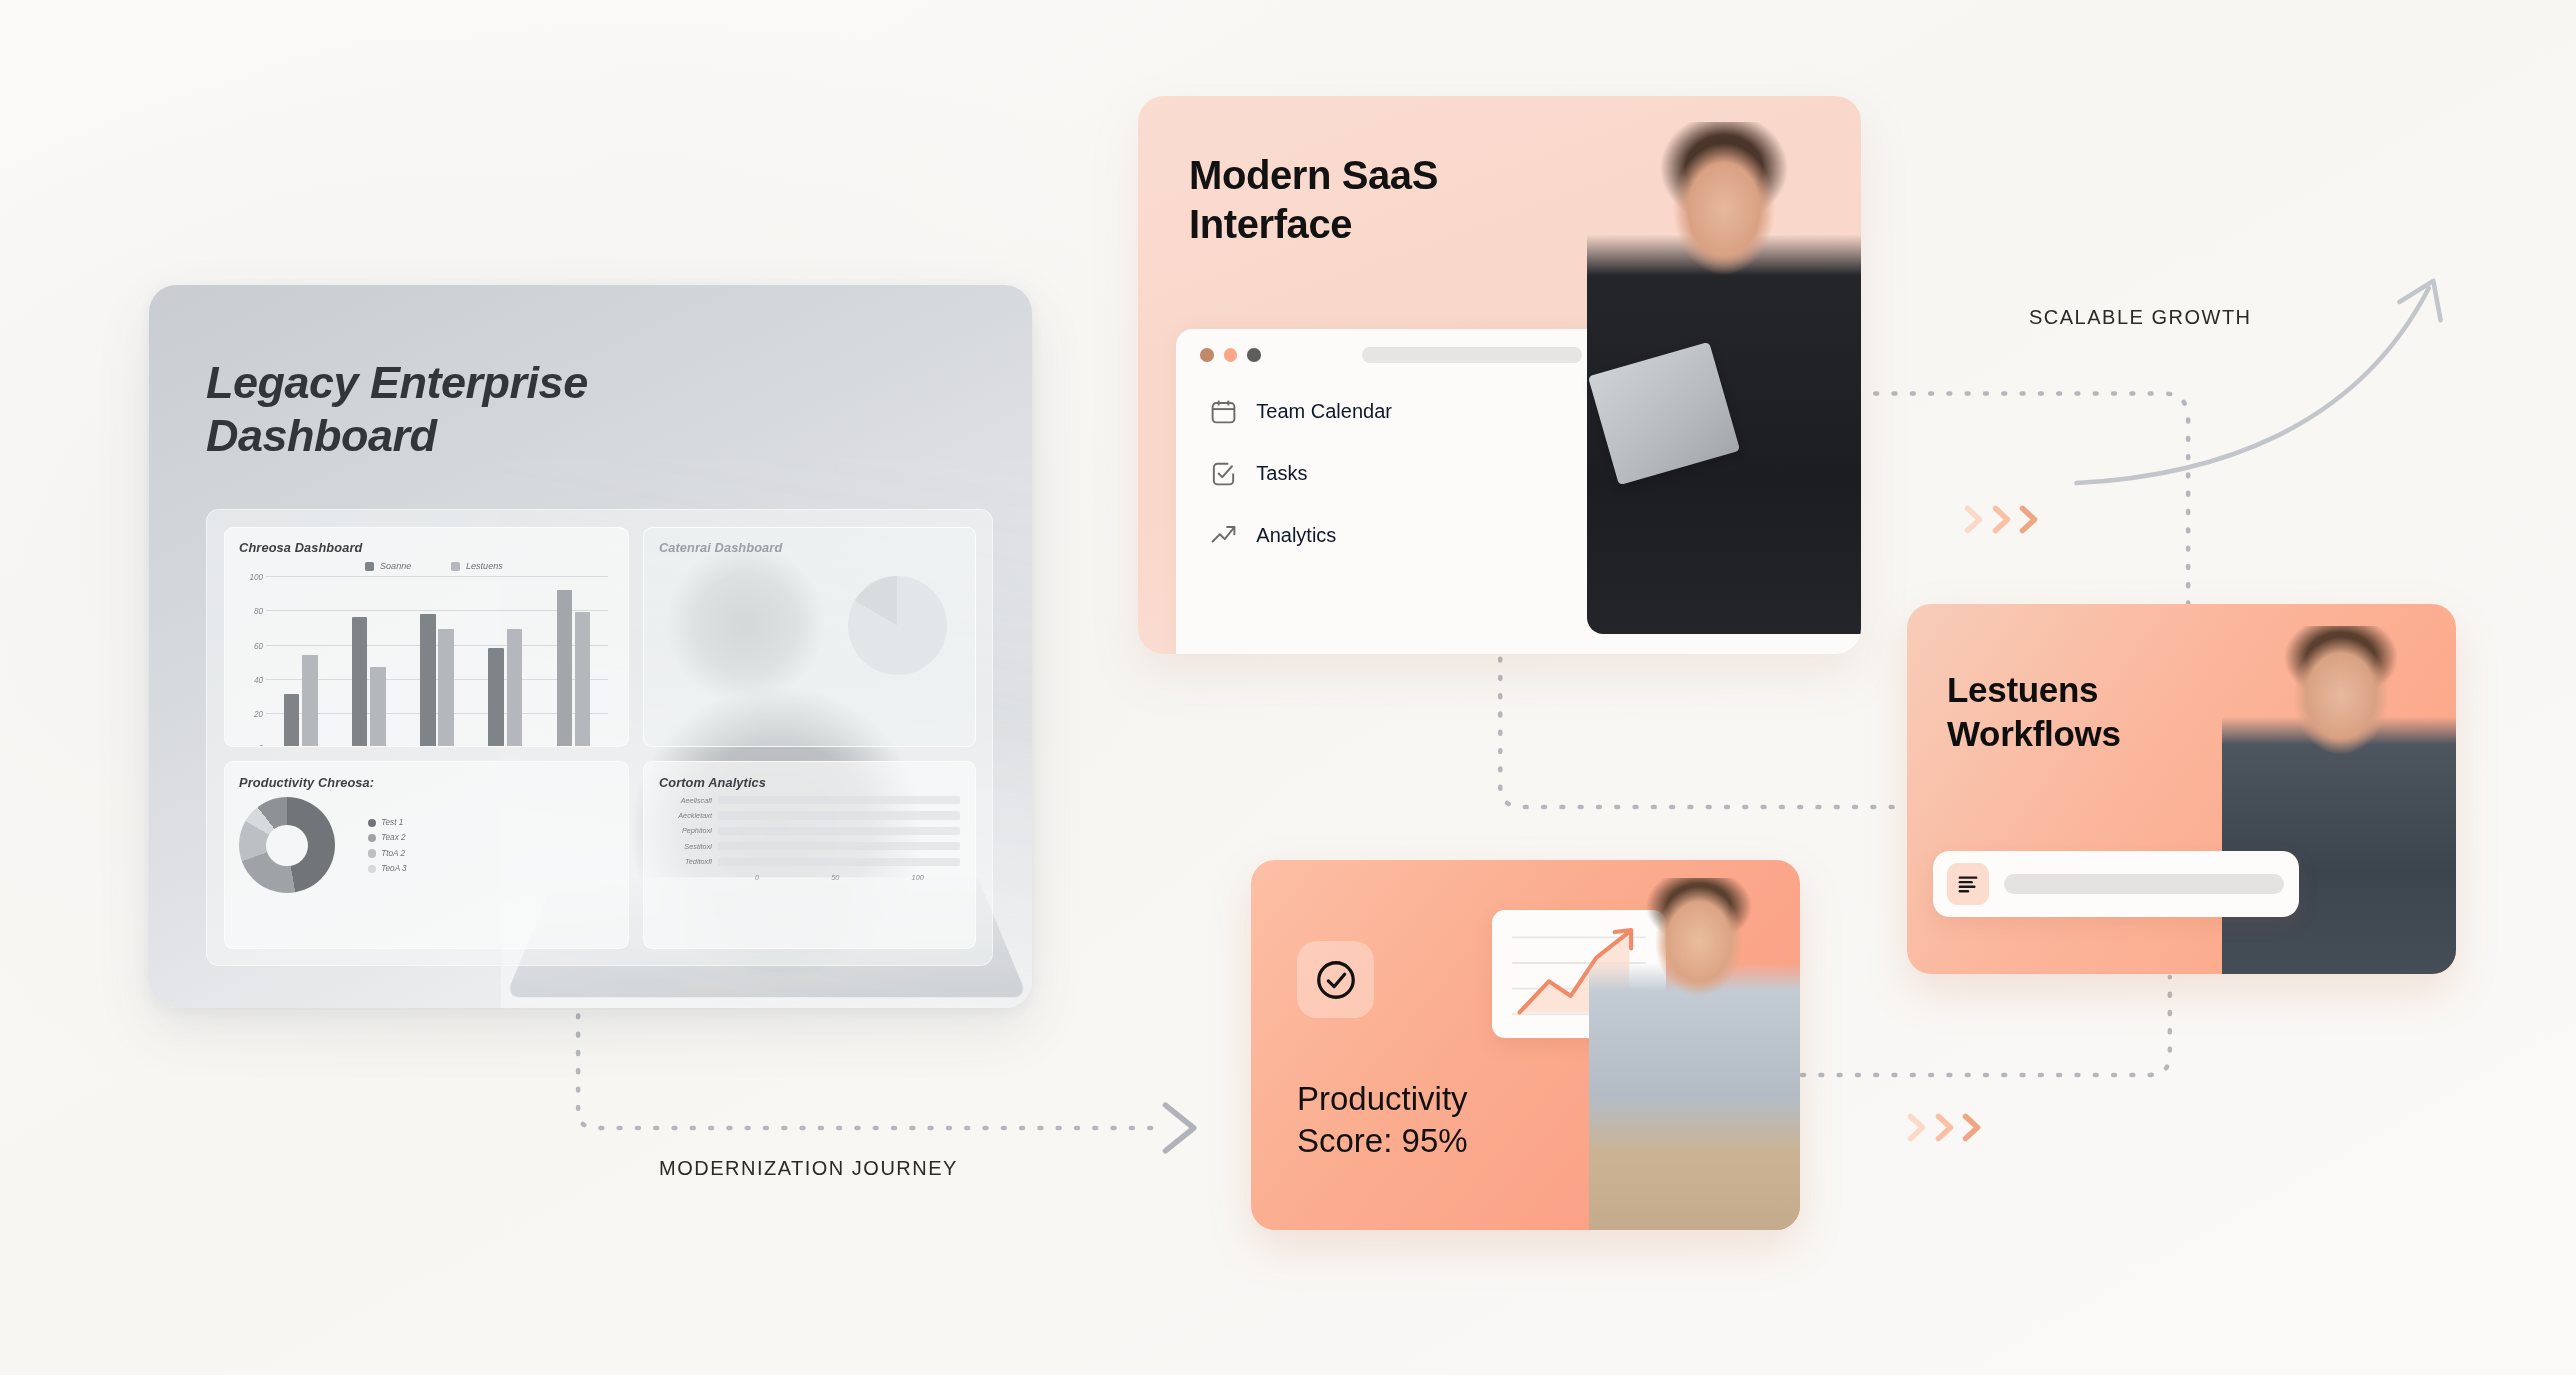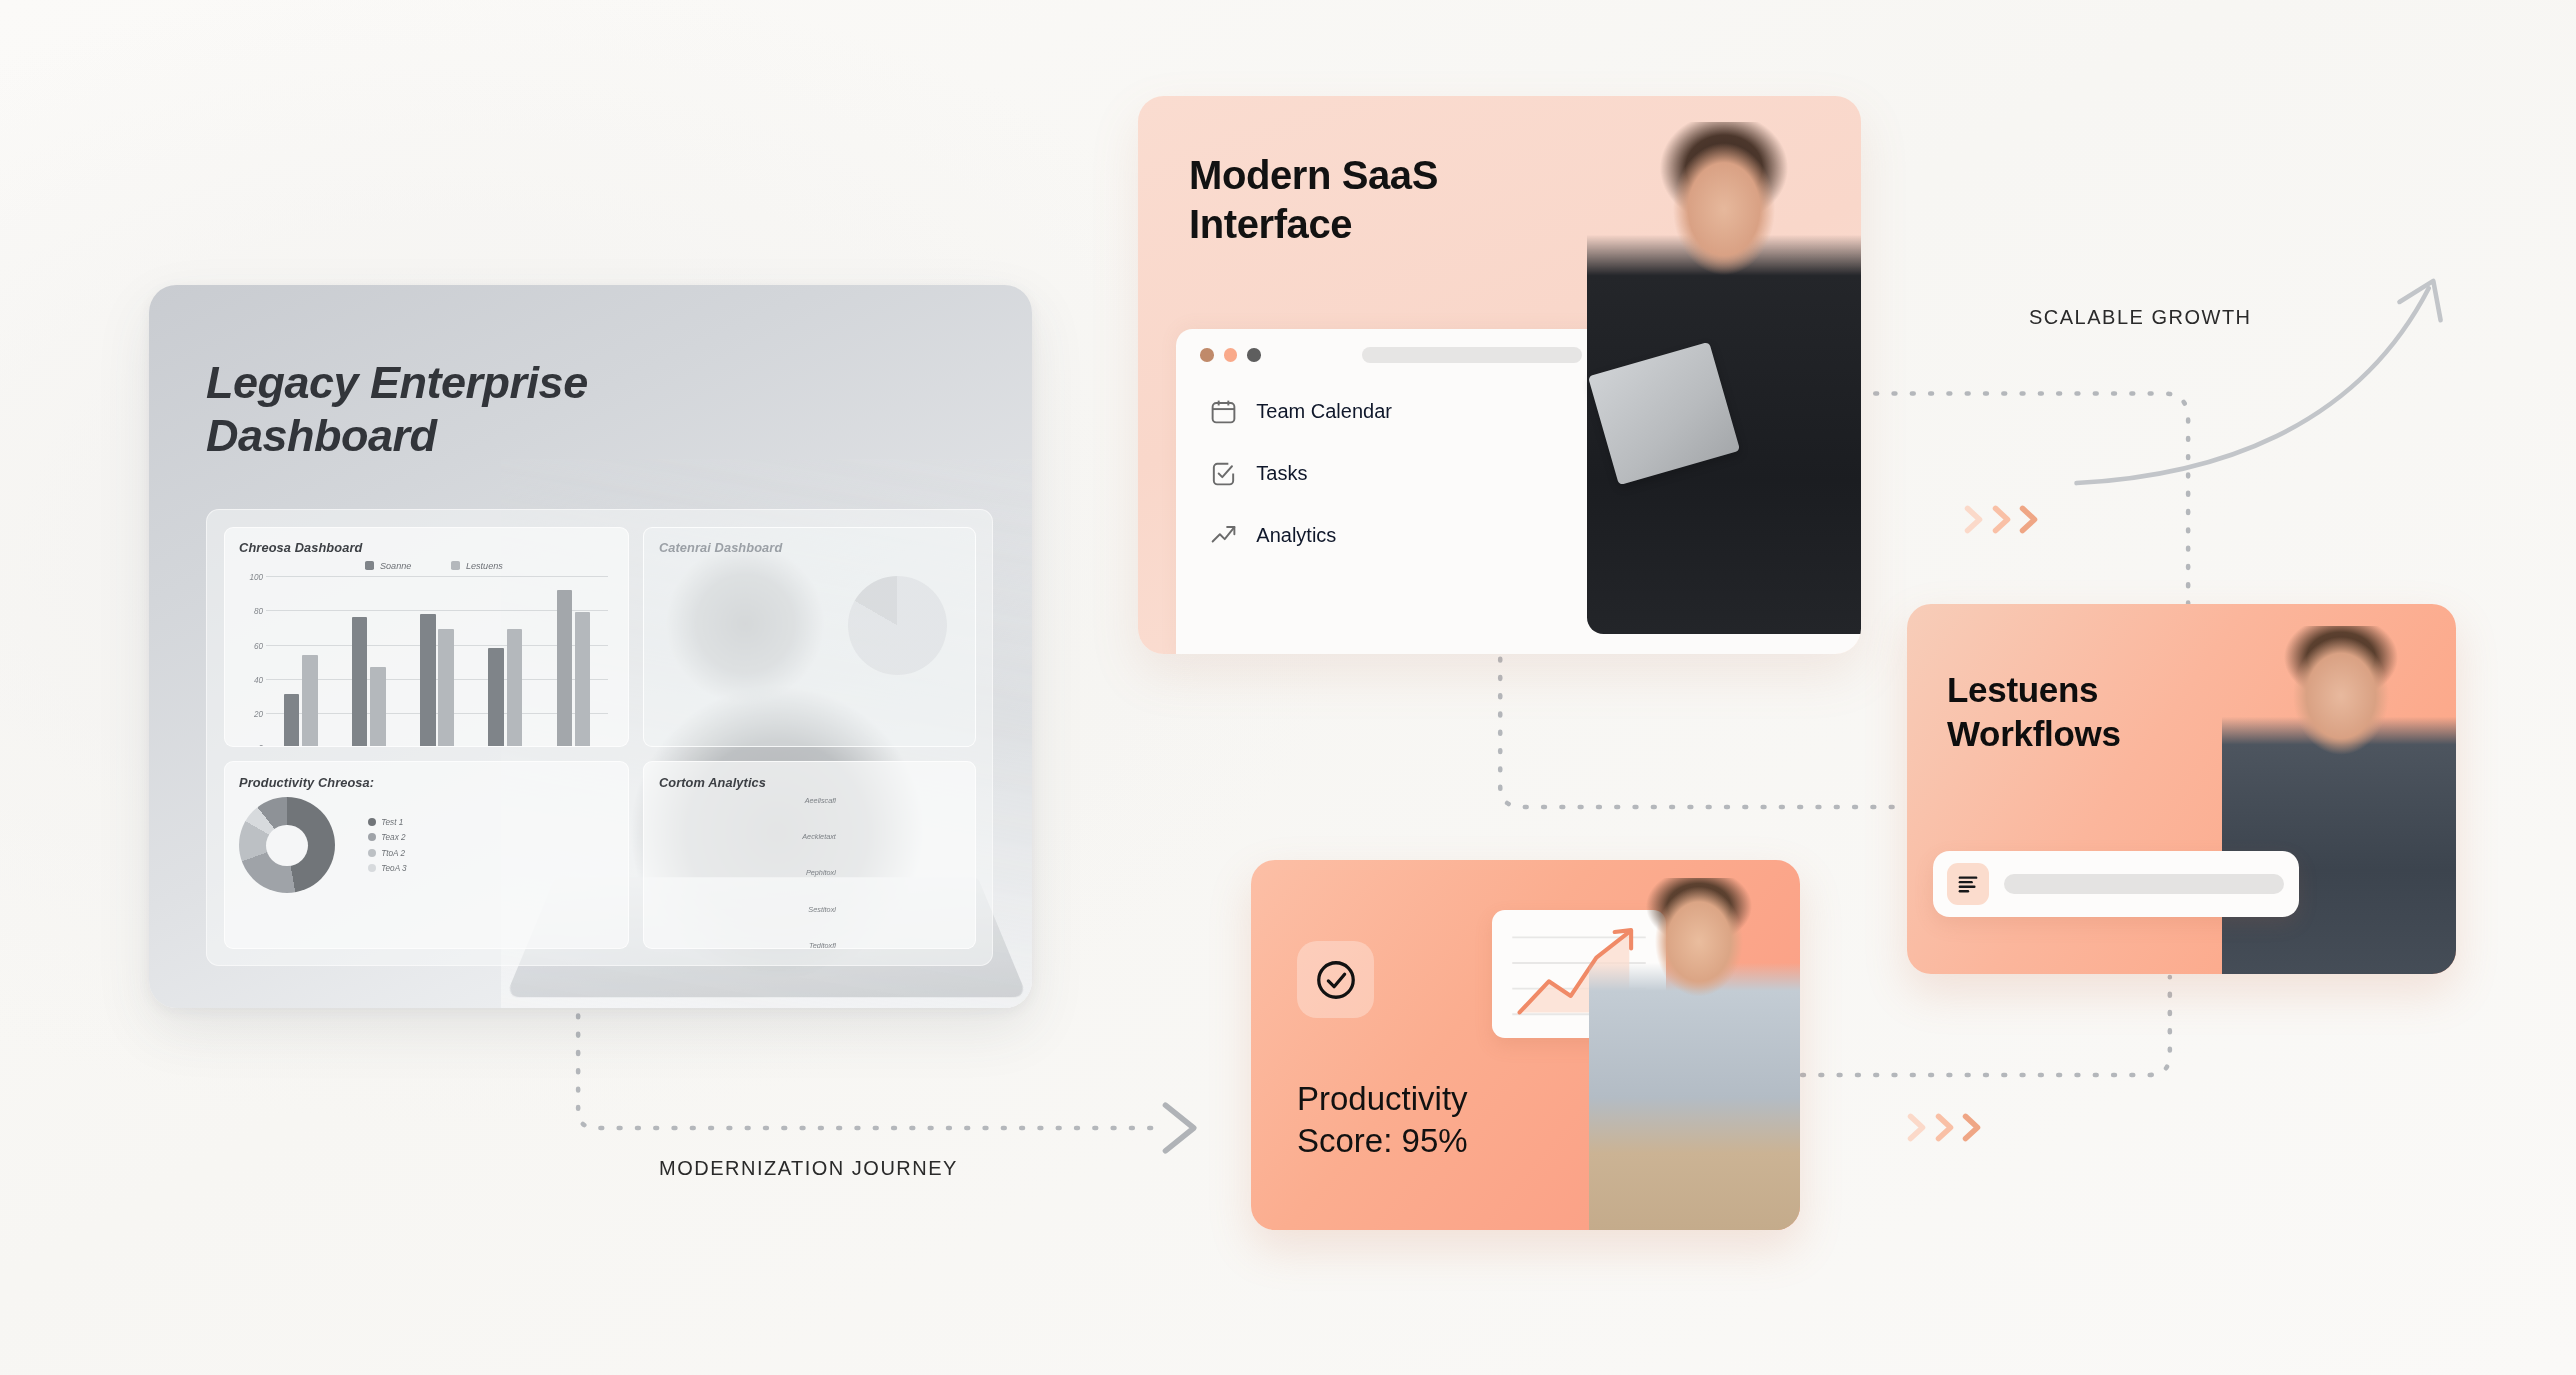--- a/index.html
+++ b/index.html
@@ -107,21 +107,21 @@
     color: #3d4045;
     letter-spacing: 0.1px;
     margin-bottom: 5.5px;
   }
   .mini-title.faded { color: #9ba0a6; }
 
   .legend-row {
     display: flex; justify-content: center; gap: 24px;
     margin: 1.8px 0 5.5px 0;
   }
-  .legend-item { display: flex; align-items: flex-start; gap: 5.5px; font-size: 9.1px; color: #6d7176; padding-left: 16px; }
+  .legend-item { display: flex; align-items: flex-end; gap: 5.5px; font-size: 9.1px; color: #6d7176; padding-left: 16px; }
   .legend-swatch { width: 9.1px; height: 9.1px; border-radius: 1.8px; }
 
   .bar-chart {
     position: relative;
     height: 172px;
     margin-left: 27.4px;
     margin-right: 5.5px;
     border-bottom: 0.9px solid #c3c7cb;
   }
   .grid-line {
@@ -156,21 +156,21 @@
   .donut::after {
     content: "";
     position: absolute; inset: 27.4px;
     background: #f5f6f7; border-radius: 50%;
   }
   .donut-legend { display: flex; flex-direction: column; gap: 6.4px; }
   .donut-legend .legend-item { font-size: 8.2px; }
   .dot { width: 8.2px; height: 8.2px; border-radius: 50%; }
 
   .hbars { margin-top: 5.5px; }
-  .hbar-row { display: flex; align-items: center; gap: 21px; margin-bottom: 6.4px; flex-direction: column; }
+  .hbar-row { display: flex; align-items: center; gap: 6px; margin-bottom: 6.4px; }
   .hbar-label { width: 53px; text-align: right; font-size: 7.3px; color: #7d8186; }
   .hbar-track { flex: 1; height: 8.2px; background: rgba(220,222,225,0.6); border-radius: 1.8px; overflow: hidden; }
   .hbar-fill { height: 100%; background: #a2a6aa; border-radius: 1.8px; }
   .hbar-axis { display: flex; justify-content: space-around; font-size: 7.3px; color: #8d9196; margin-left: 60px; margin-top: 2.7px; }
 
   .pie-ghost {
     position: absolute; right: 27.4px; top: 48px;
     width: 99px; height: 99px; border-radius: 50%;
     background: conic-gradient(#dadde0 0deg 300deg, #c8cbce 300deg 360deg);
     opacity: .55;

